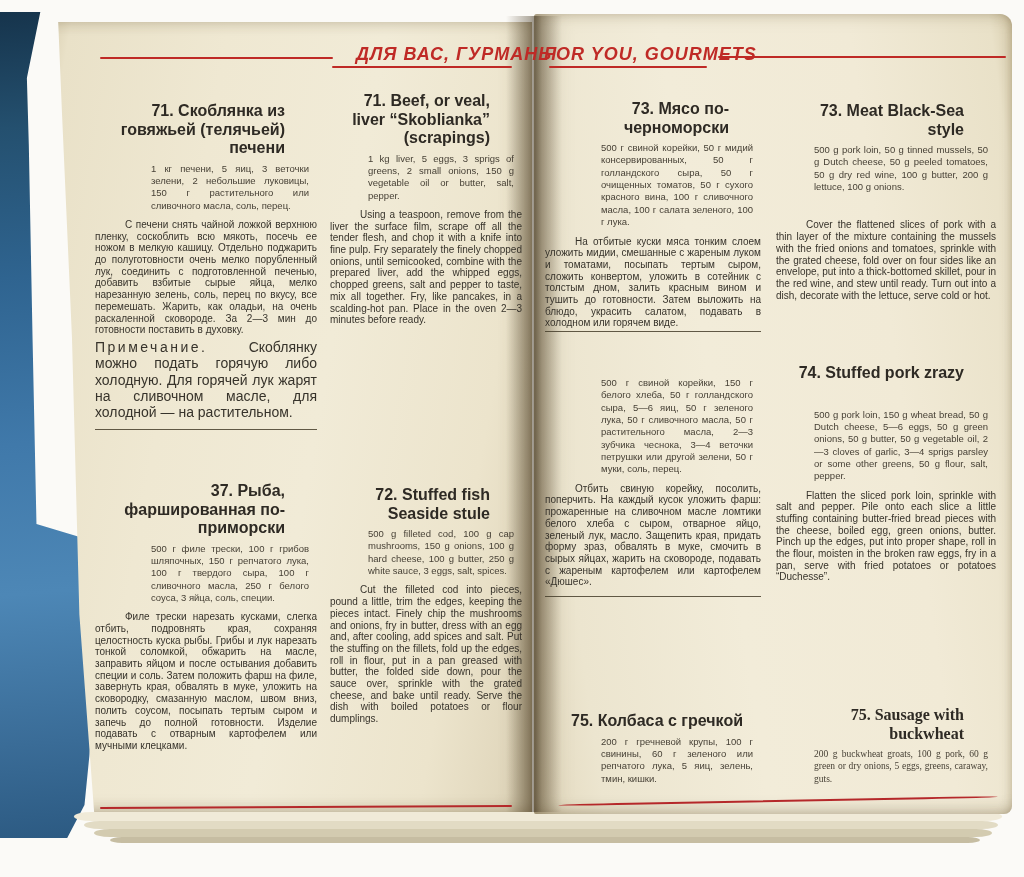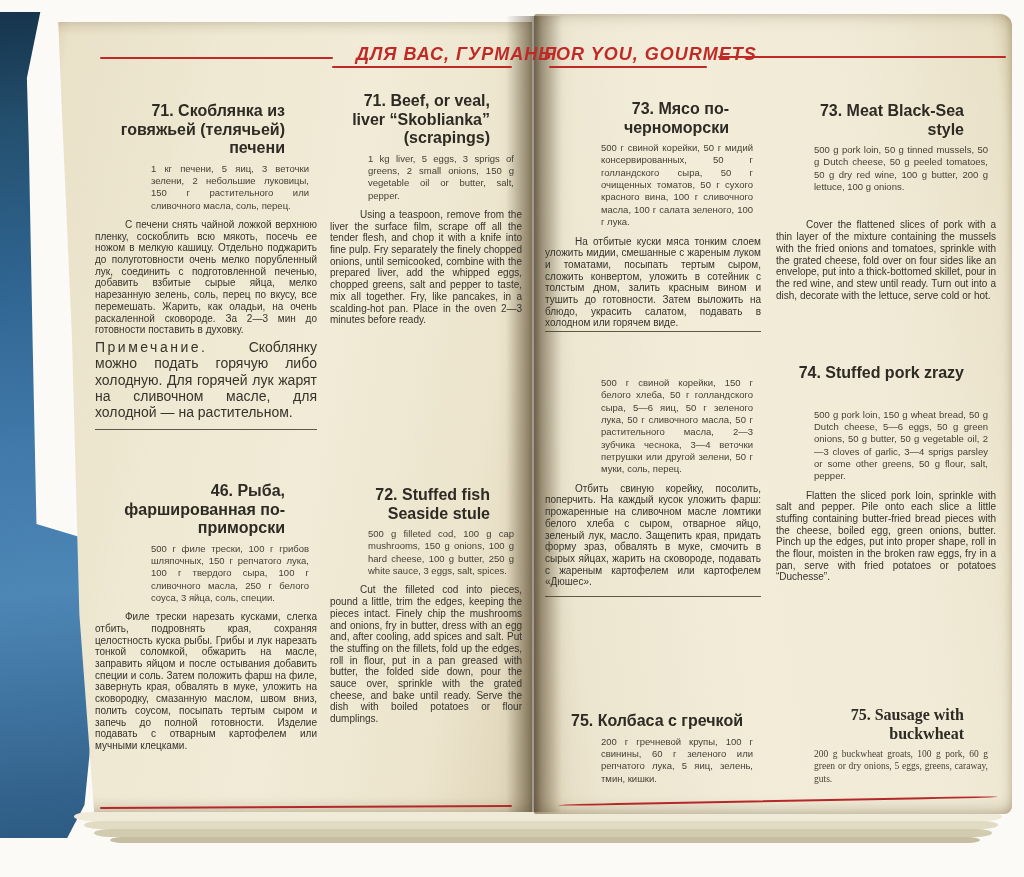--- a/index.html
+++ b/index.html
@@ -108,21 +108,21 @@
     <hr class="divider">
   </section>
 
   <section class="recipe" style="left:330px;top:92px;width:192px;">
     <h3 class="r-title">71. Beef, or veal, liver “Skoblianka” (scrapings)</h3>
     <p class="r-ing en">1 kg liver, 5 eggs, 3 sprigs of greens, 2 small onions, 150 g vegetable oil or butter, salt, pepper.</p>
     <p class="r-body">Using a teaspoon, remove from the liver the surface film, scrape off all the tender flesh, and chop it with a knife into fine pulp. Fry separately the finely chopped onions, until semicooked, combine with the prepared liver, add the whipped eggs, chopped greens, salt and pepper to taste, mix all together. Fry, like pancakes, in a scalding-hot pan. Place in the oven 2—3 minutes before ready.</p>
   </section>
 
   <section class="recipe" style="left:95px;top:482px;width:222px;">
-    <h3 class="r-title">46. Рыба, фаршированная по-приморски</h3>
+    <h3 class="r-title">37. Рыба, фаршированная по-приморски</h3>
     <p class="r-ing">500 г филе трески, 100 г грибов шляпочных, 150 г репчатого лука, 100 г твердого сыра, 100 г сливочного масла, 250 г белого соуса, 3 яйца, соль, специи.</p>
     <p class="r-body">Филе трески нарезать кусками, слегка отбить, подровнять края, сохраняя целостность куска рыбы. Грибы и лук нарезать тонкой соломкой, обжарить на масле, заправить яйцом и после остывания добавить специи и соль. Затем положить фарш на филе, завернуть края, обвалять в муке, уложить на сковородку, смазанную маслом, швом вниз, полить соусом, посыпать тертым сыром и запечь до полной готовности. Изделие подавать с отварным картофелем или мучными клецками.</p>
   </section>
 
   <section class="recipe" style="left:330px;top:486px;width:192px;">
     <h3 class="r-title">72. Stuffed fish Seaside stule</h3>
     <p class="r-ing en">500 g filleted cod, 100 g cap mushrooms, 150 g onions, 100 g hard cheese, 100 g butter, 250 g white sauce, 3 eggs, salt, spices.</p>
     <p class="r-body">Cut the filleted cod into pieces, pound a little, trim the edges, keeping the pieces intact. Finely chip the mushrooms and onions, fry in butter, dress with an egg and, after cooling, add spices and salt. Put the stuffing on the fillets, fold up the edges, roll in flour, put in a pan greased with butter, the folded side down, pour the sauce over, sprinkle with the grated cheese, and bake until ready. Serve the dish with boiled potatoes or flour dumplings.</p>
   </section>
 

